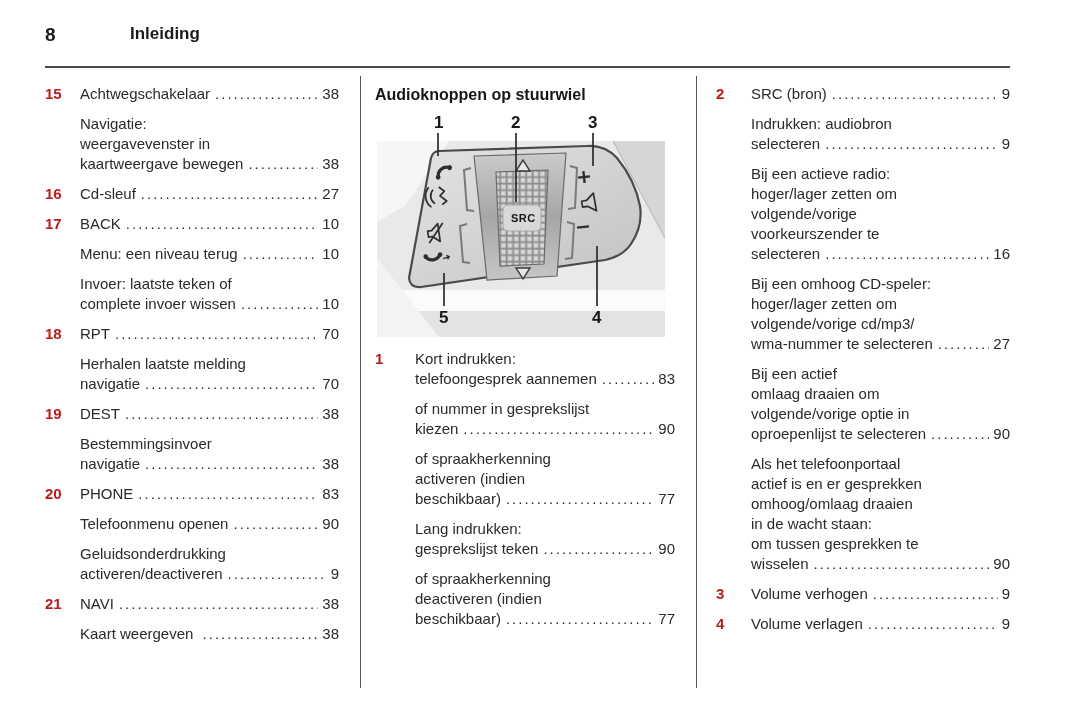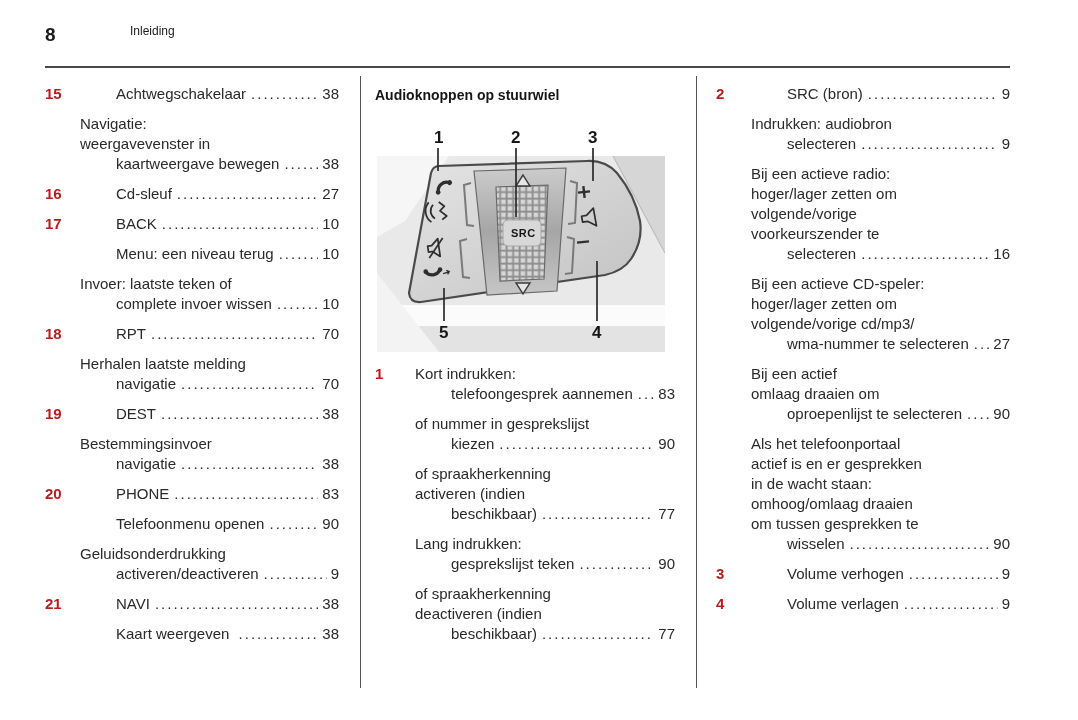--- a/index.html
+++ b/index.html
@@ -6,44 +6,44 @@
   html,body { width:1078px; height:720px; }
   body {
     background:#ffffff;
     font-family:"Liberation Sans", sans-serif;
     color:#222222;
     overflow:hidden;
   }
   .page { position:relative; width:1078px; height:720px; background:#fff; }
 
   .hdr-num   { position:absolute; left:45px;  top:24px; font-size:19px; font-weight:bold; color:#1a1a1a; }
-  .hdr-title { position:absolute; left:130px; top:24px; font-size:12px; font-weight:normal; color:#1a1a1a; }
+  .hdr-title { position:absolute; left:130px; top:24px; font-size:17px; font-weight:bold; color:#1a1a1a; }
   .hdr-rule  { position:absolute; left:45px; top:66px; width:965px; height:2px; background:#4a4a4a; }
 
   .divider { position:absolute; top:76px; height:612px; width:1px; background:#555; }
   #divider-1 { left:360px; }
   #divider-2 { left:696px; }
 
   .col { position:absolute; top:84px; font-size:15px; line-height:20px; color:#2a2a2a; }
   #col-left  { left:45px;  width:294px; }
   #col-mid   { left:375px; width:300px; }
   #col-right { left:716px; width:294px; }
 
   .entry { display:flex; margin-bottom:10px; }
   .num { flex:none; width:35px; font-weight:bold; color:#b91c1c; }
   #col-mid .num { width:40px; }
   .body { flex:1; min-width:0; }
-  .lastline { display:flex;margin-left:36px; }
+  .lastline { display:flex; }
   .txt { white-space:pre; flex:none; }
   .dots { flex:1 1 auto; overflow:hidden; white-space:nowrap; min-width:8px;
           letter-spacing:2px; margin:0 4px 0 5px; color:#2a2a2a; }
   .dots::after { content:"................................................................................"; }
   .pg { flex:none; }
 
-  .mid-heading { font-size:14px; font-weight:bold; line-height:22px; margin-bottom:15px; color:#161616; }
+  .mid-heading { font-size:16px; font-weight:bold; line-height:22px; margin-bottom:0; color:#161616; }
   .figure-wrap { margin:0 0 12px 2px; width:288px; height:231px; }
   svg text.callout { font-family:"Liberation Sans", sans-serif; font-size:17px; font-weight:bold; fill:#161616; }
   svg text.srclabel { font-family:"Liberation Sans", sans-serif; font-size:11px; font-weight:bold; fill:#161616; letter-spacing:0.5px; }
 </style>
 </head>
 <body>
 
 <div class="page">
 
   <div class="hdr-num">8</div>
@@ -403,49 +403,50 @@
             <div class="lastline">
               <span class="txt">selecteren</span>
               <span class="dots"></span>
               <span class="pg">16</span>
             </div>
           </div>
         </div>
         <div class="entry">
           <div class="num"></div>
           <div class="body">
-            <div class="line">Bij een actieve CD-speler:</div>
+            <div class="line">Bij een omhoog CD-speler:</div>
             <div class="line">hoger/lager zetten om</div>
             <div class="line">volgende/vorige cd/mp3/</div>
             <div class="lastline">
               <span class="txt">wma-nummer te selecteren</span>
               <span class="dots"></span>
               <span class="pg">27</span>
             </div>
           </div>
         </div>
         <div class="entry">
           <div class="num"></div>
           <div class="body">
             <div class="line">Bij een actief</div>
             <div class="line">omlaag draaien om</div>
+            <div class="line">volgende/vorige optie in</div>
             <div class="lastline">
               <span class="txt">oproepenlijst te selecteren</span>
               <span class="dots"></span>
               <span class="pg">90</span>
             </div>
           </div>
         </div>
         <div class="entry">
           <div class="num"></div>
           <div class="body">
             <div class="line">Als het telefoonportaal</div>
             <div class="line">actief is en er gesprekken</div>
+            <div class="line">omhoog/omlaag draaien</div>
             <div class="line">in de wacht staan:</div>
-            <div class="line">omhoog/omlaag draaien</div>
             <div class="line">om tussen gesprekken te</div>
             <div class="lastline">
               <span class="txt">wisselen</span>
               <span class="dots"></span>
               <span class="pg">90</span>
             </div>
           </div>
         </div>
         <div class="entry">
           <div class="num">3</div>

